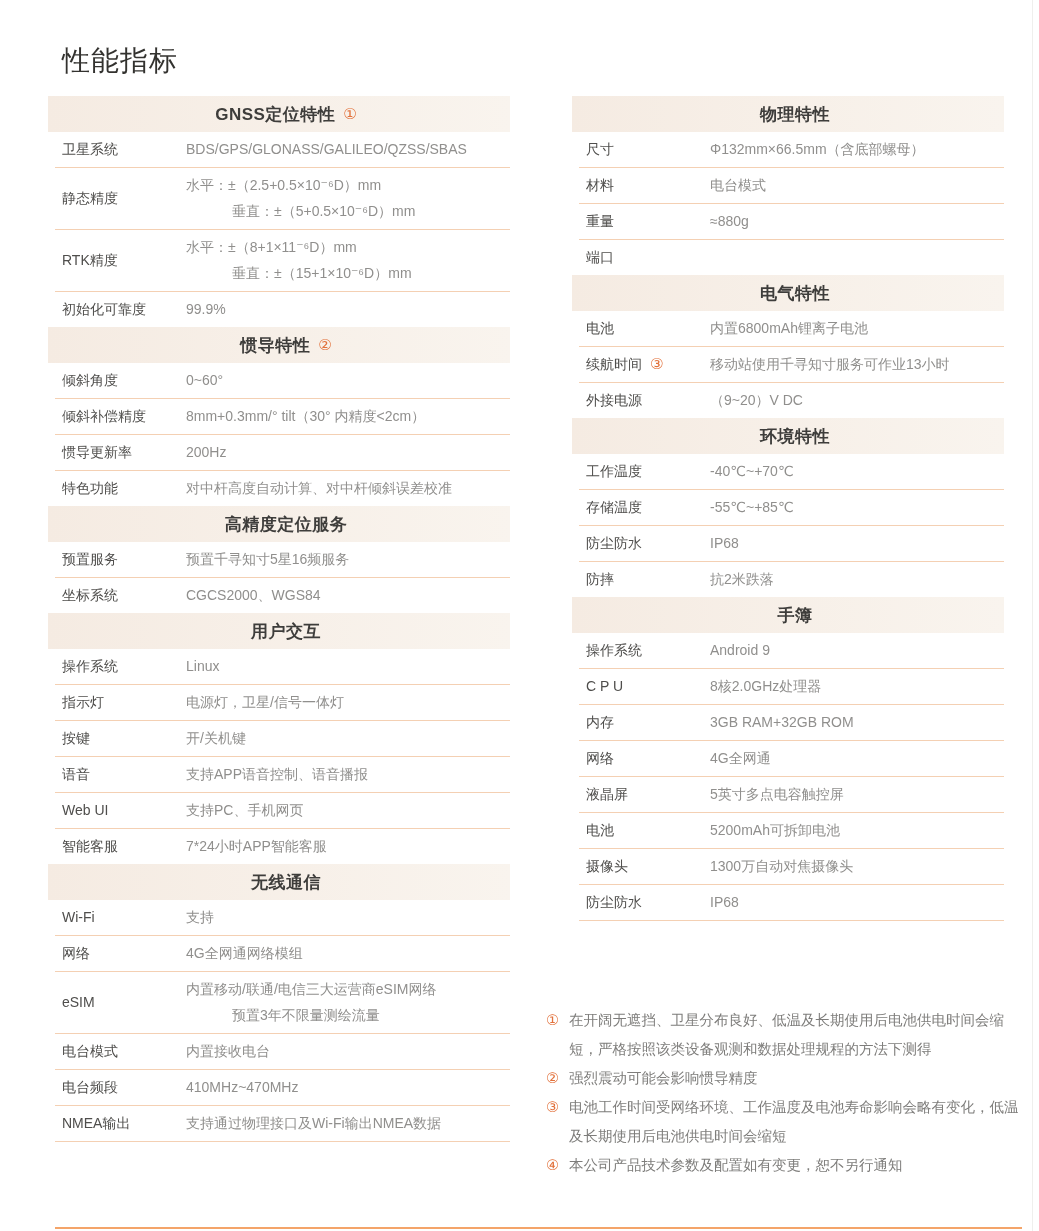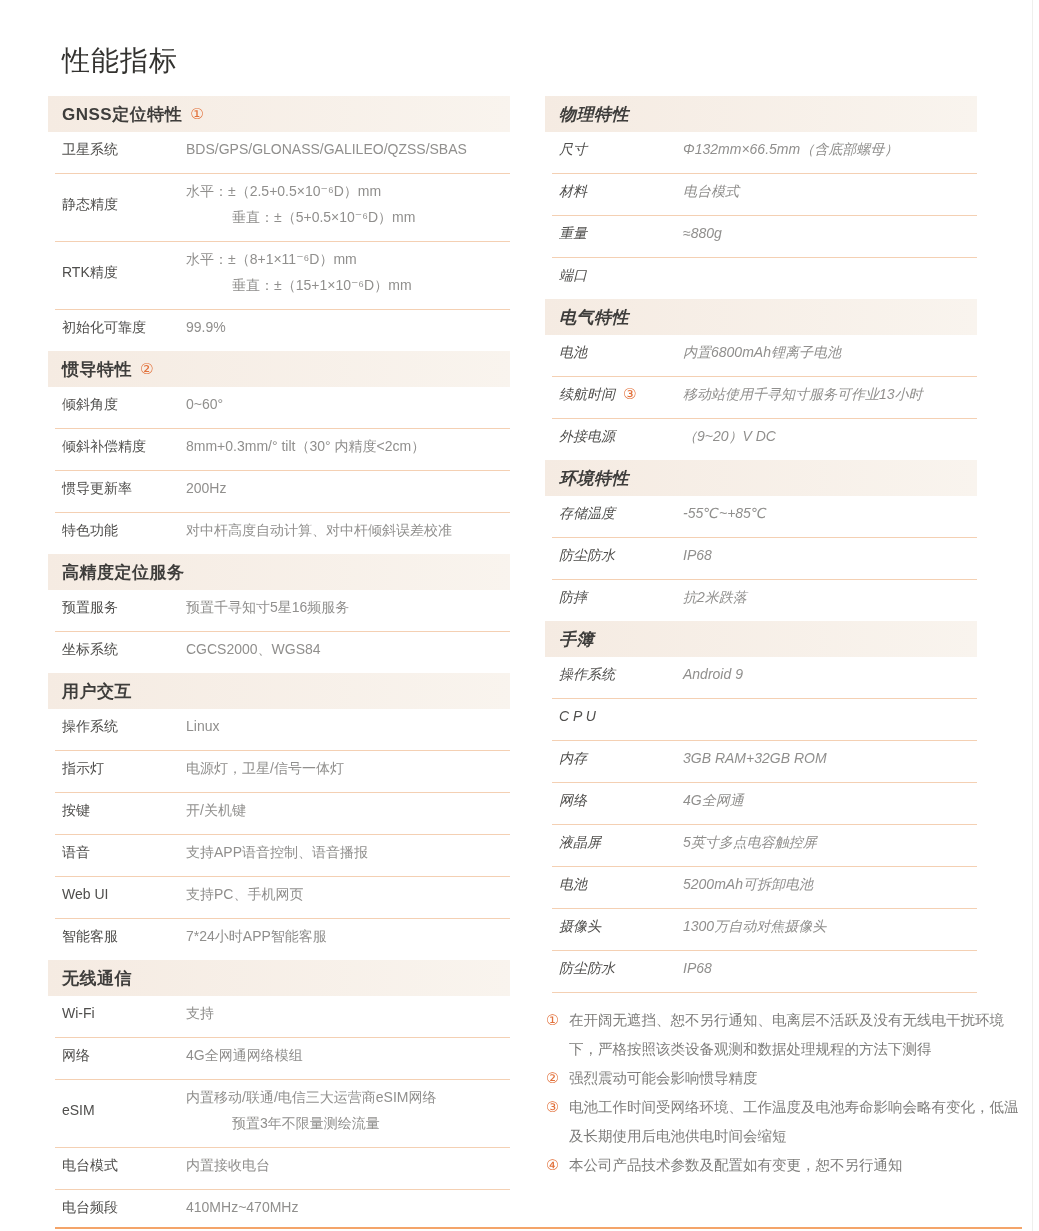--- a/index.html
+++ b/index.html
@@ -7,30 +7,31 @@
     width:1039px;height:1231px;position:relative;background:#ffffff;
     font-family:"Liberation Sans","DejaVu Sans",sans-serif;
     -webkit-font-smoothing:antialiased;overflow:hidden;
   }
   .page-title{
     position:absolute;left:62px;top:42px;font-size:28px;font-weight:normal;
     color:#33322f;letter-spacing:1px;
   }
   .col{position:absolute;top:96px;}
   .col-left{left:48px;width:462px;}
-  .col-right{left:545px;width:432px;font-style:italic;}
+  .col-right{left:572px;width:432px;}
   .sec-h{
     height:36px;display:flex;align-items:center;padding-left:14px;
     background:linear-gradient(90deg,#f5ebe2,#f9f4ee);
+    justify-content:center;
   }
   .sec-t{font-size:17px;font-weight:bold;color:#3e3d3b;letter-spacing:0.5px;}
   .badge{color:#e2713b;margin-left:8px;font-size:15px;font-weight:normal;}
   .badge:empty{display:none;}
   .row{
-    display:flex;align-items:center;margin-left:7px;padding:7px 0 14px 7px;
+    display:flex;align-items:center;margin-left:7px;padding:7px 0 8px 7px;
     border-bottom:1px solid #f4d0b3;font-size:14px;
   }
   .sec-block .row:last-child{border-bottom:none;}
   .sec-block.last .row:last-child{border-bottom:1px solid #f4d0b3;}
   .l{width:124px;flex-shrink:0;color:#4f4e4c;line-height:20px;display:flex;align-items:center;}
   .v{flex:1;color:#908f8d;}
   .vl{line-height:20px;}
   .vl + .vl{margin-top:6px;margin-left:46px;}
   .vl:empty{display:none;}
   .notes{position:absolute;left:546px;top:1006px;width:478px;}
@@ -269,20 +270,26 @@
           <div class="vl">（9~20）V DC</div>
         </div>
     </div>
   </div>
 
   <div class="sec-block">
     <div class="sec-h">
       <span class="sec-t">环境特性</span>
     </div>
     <div class="row">
+      <div class="l">工作温度</div>
+      <div class="v">
+          <div class="vl">-40℃~+70℃</div>
+        </div>
+    </div>
+    <div class="row">
       <div class="l">存储温度</div>
       <div class="v">
           <div class="vl">-55℃~+85℃</div>
         </div>
     </div>
     <div class="row">
       <div class="l">防尘防水</div>
       <div class="v">
           <div class="vl">IP68</div>
         </div>
@@ -300,20 +307,23 @@
       <span class="sec-t">手簿</span>
     </div>
     <div class="row">
       <div class="l">操作系统</div>
       <div class="v">
           <div class="vl">Android 9</div>
         </div>
     </div>
     <div class="row">
       <div class="l">C P U</div>
+      <div class="v">
+          <div class="vl">8核2.0GHz处理器</div>
+        </div>
     </div>
     <div class="row">
       <div class="l">内存</div>
       <div class="v">
           <div class="vl">3GB RAM+32GB ROM</div>
         </div>
     </div>
     <div class="row">
       <div class="l">网络</div>
       <div class="v">
@@ -343,21 +353,21 @@
       <div class="v">
           <div class="vl">IP68</div>
         </div>
     </div>
   </div>
 </div>
 
 <div class="notes">
   <div class="note">
     <span class="note-num">①</span>
-    <span class="note-text">在开阔无遮挡、恕不另行通知、电离层不活跃及没有无线电干扰环境下，严格按照该类设备观测和数据处理规程的方法下测得</span>
+    <span class="note-text">在开阔无遮挡、卫星分布良好、低温及长期使用后电池供电时间会缩短，严格按照该类设备观测和数据处理规程的方法下测得</span>
   </div>
   <div class="note">
     <span class="note-num">②</span>
     <span class="note-text">强烈震动可能会影响惯导精度</span>
   </div>
   <div class="note">
     <span class="note-num">③</span>
     <span class="note-text">电池工作时间受网络环境、工作温度及电池寿命影响会略有变化，低温及长期使用后电池供电时间会缩短</span>
   </div>
   <div class="note">

